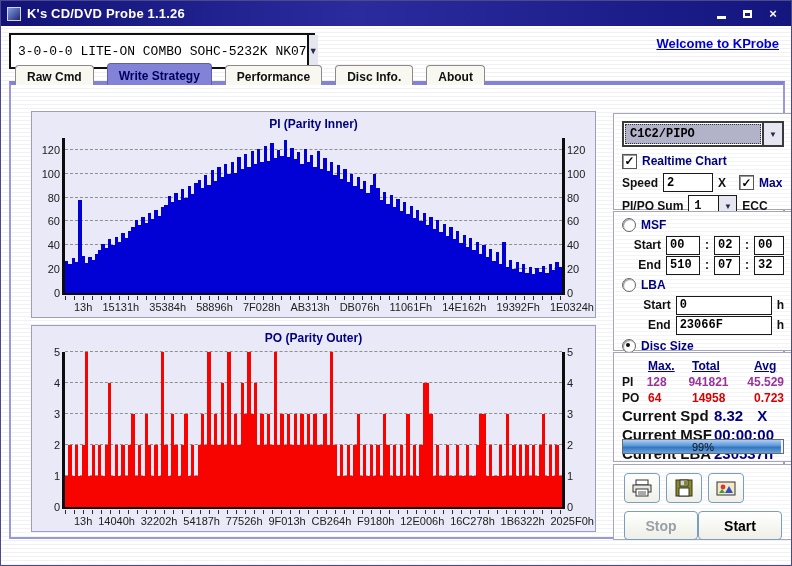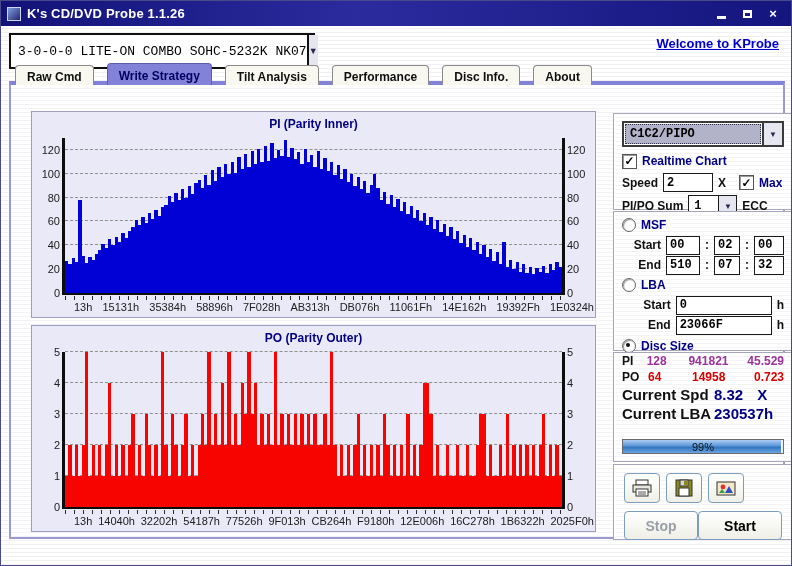--- a/index.html
+++ b/index.html
@@ -135,21 +135,20 @@
 
   <div class="combo">
     <span class="val">3-0-0-0 LITE-ON COMBO SOHC-5232K NK07</span>
     <span class="arrow">▼</span>
   </div>
   <a class="weblink">Welcome to KProbe</a>
 
   <div class="tabs">
     <div class="tab">Raw Cmd</div>
     <div class="tab active">Write Strategy</div>
-    <div class="tab">Tilt Analysis</div>
     <div class="tab">Performance</div>
     <div class="tab">Disc Info.</div>
     <div class="tab">About</div>
   </div>
 
   <div class="page">
 
     <div class="panel pi">
       <div class="chart-title">PI (Parity Inner)</div>
       <div class="yaxis left">
@@ -601,36 +600,46 @@
         <input class="field" style="width: 88px;" value="23066F">
         <span>h</span>
       </div>
       <div class="row" style="height:22px;">
         <span class="radio on"></span>
         <span class="navy">Disc Size</span>
       </div>
     </div>
 
     <div class="gbox boxC">
+      <div class="stat-head">
+        <span class="c1"></span>
+        <span class="c2">Max.</span>
+        <span class="c3">Total</span>
+        <span class="c4">Avg</span>
+      </div>
       <div class="stat-row">
         <span class="c1">PI</span>
         <span class="c2 pi-color">128</span>
         <span class="c3 pi-color">941821</span>
         <span class="c4 pi-color">45.529</span>
       </div>
       <div class="stat-row">
         <span class="c1">PO</span>
         <span class="c2 po-color">64</span>
         <span class="c3 po-color">14958</span>
         <span class="c4 po-color">0.723</span>
       </div>
       <div class="cur-row">
         <span class="lab">Current Spd</span>
         <span class="val">8.32</span>
         <span class="val" style="margin-left:14px;">X</span>
+      </div>
+      <div class="cur-row">
+        <span class="lab">Current MSF</span>
+        <span class="val">00:00:00</span>
       </div>
       <div class="cur-row">
         <span class="lab">Current LBA</span>
         <span class="val">230537h</span>
       </div>
       <div class="pbar">
         <div class="pfill" style="width: 99%;"></div>
         <div class="ptext">99%</div>
       </div>
     </div>

